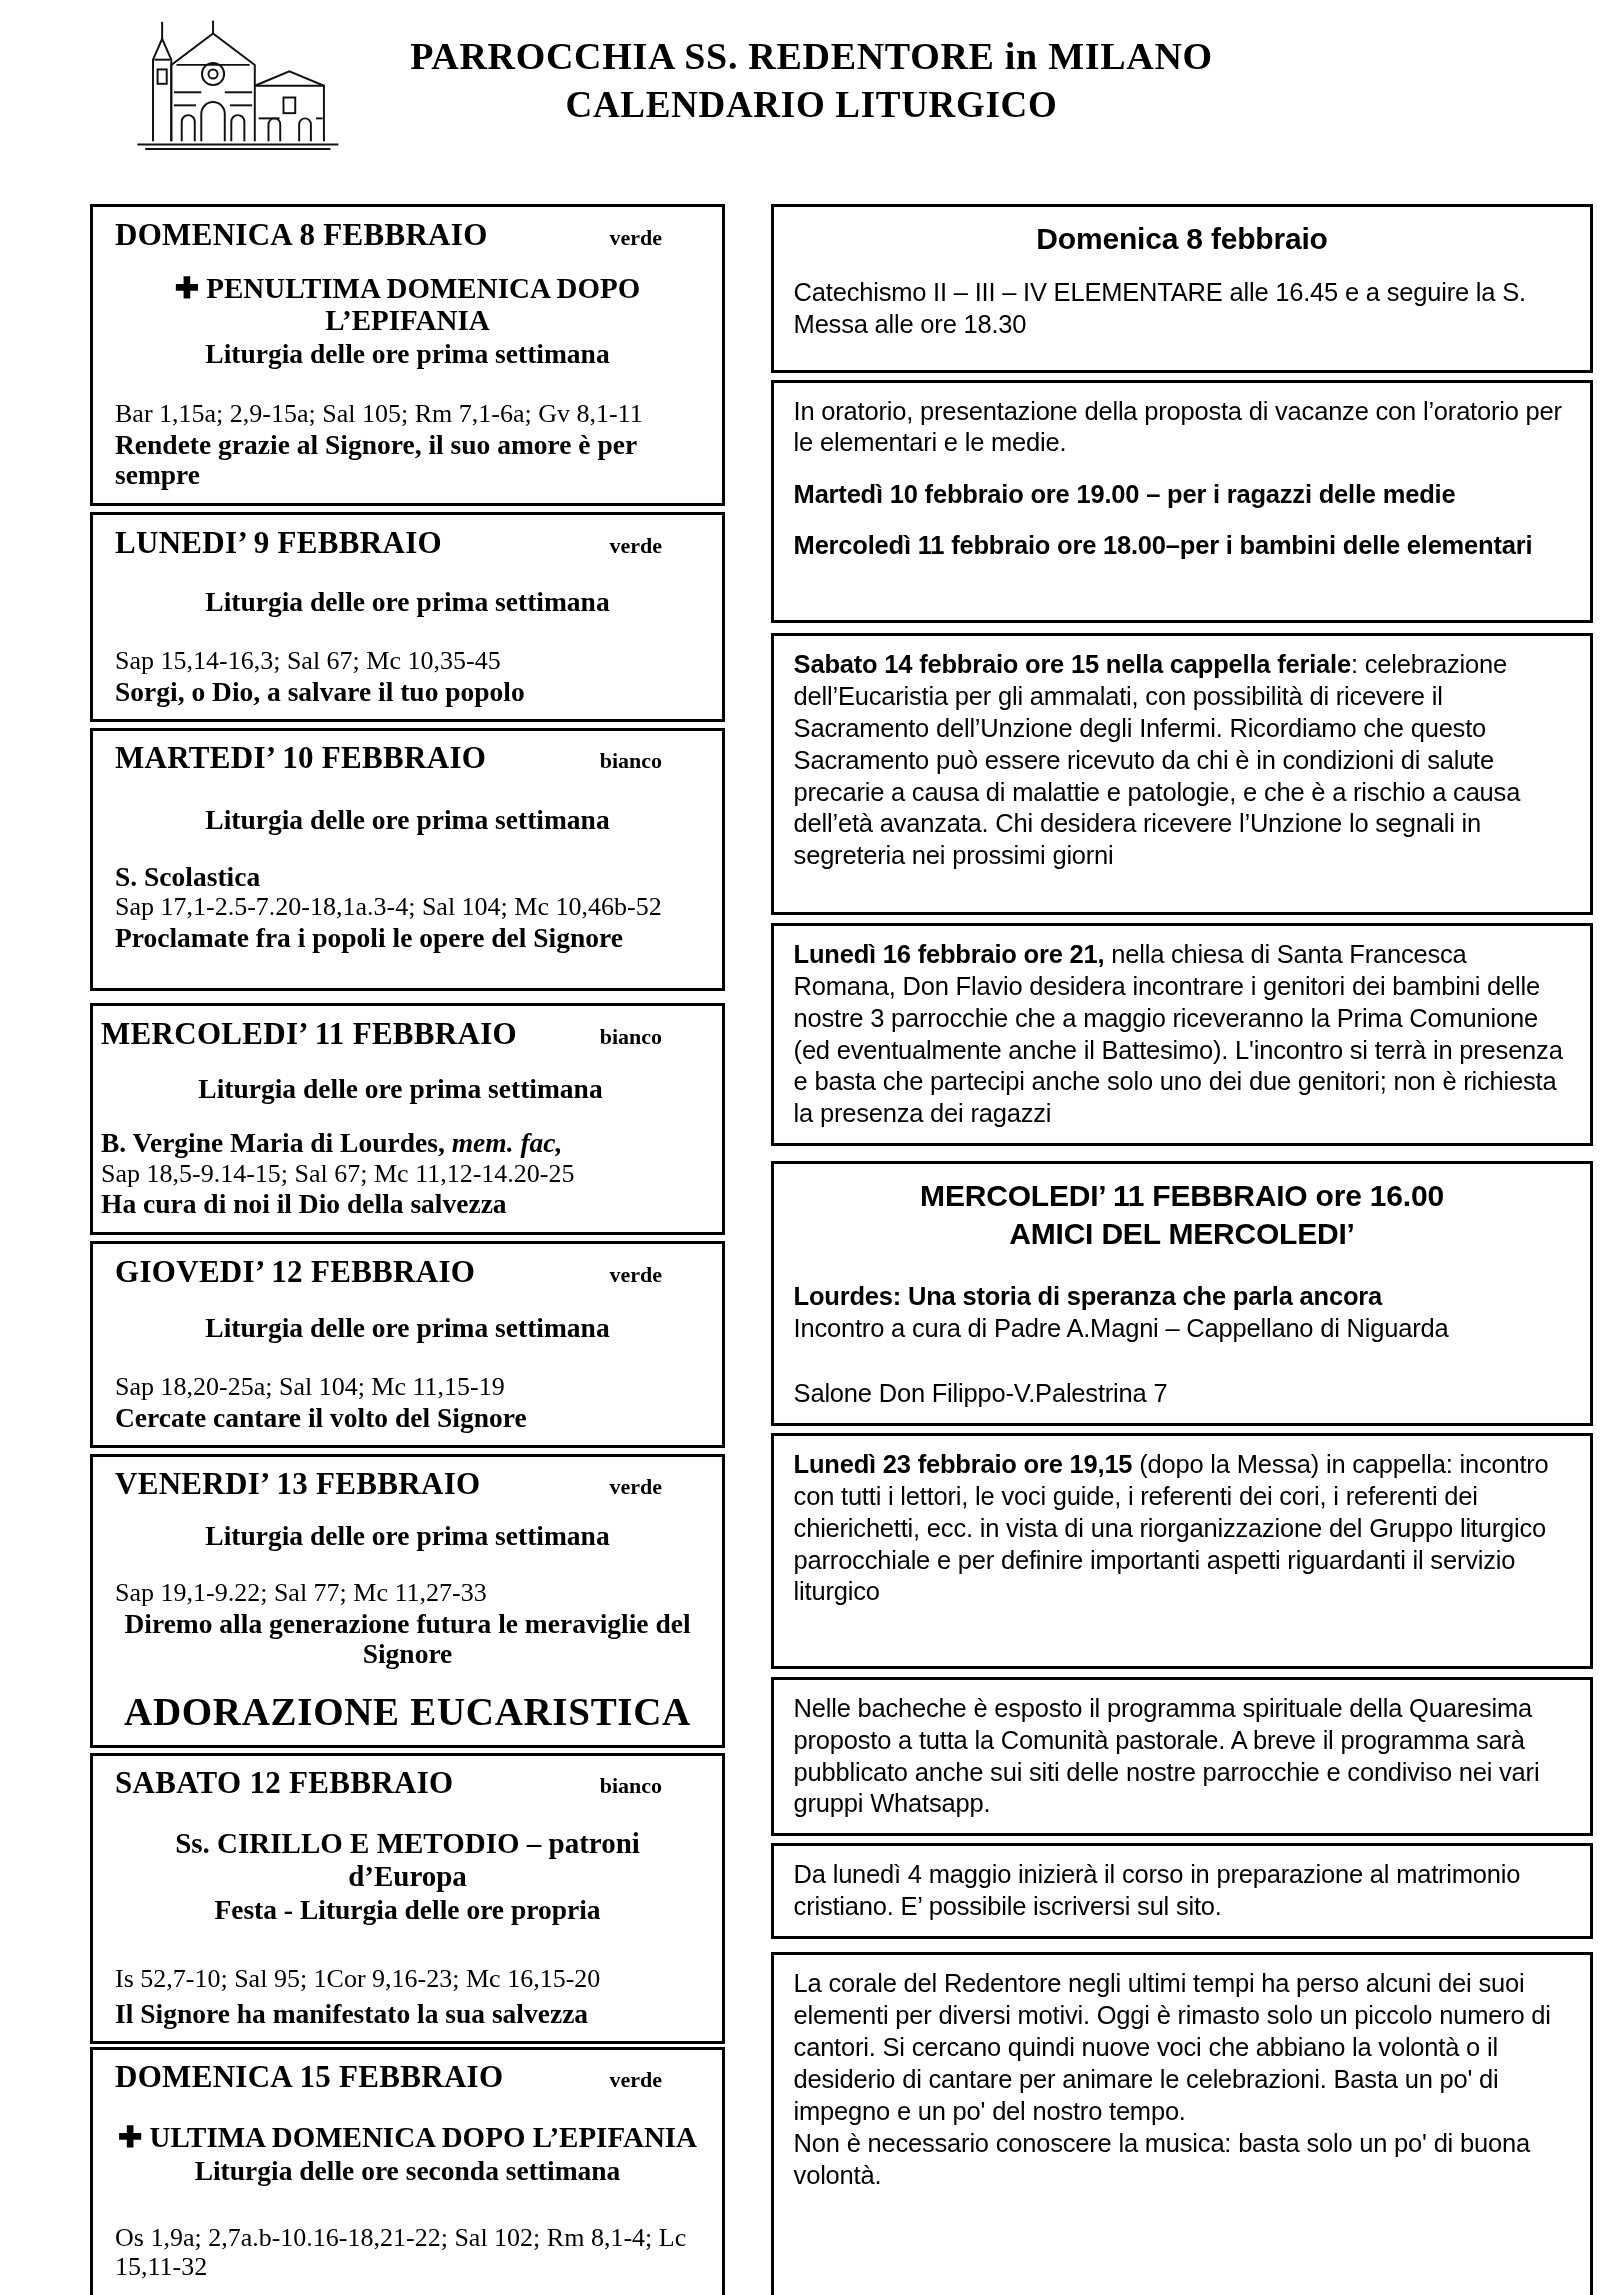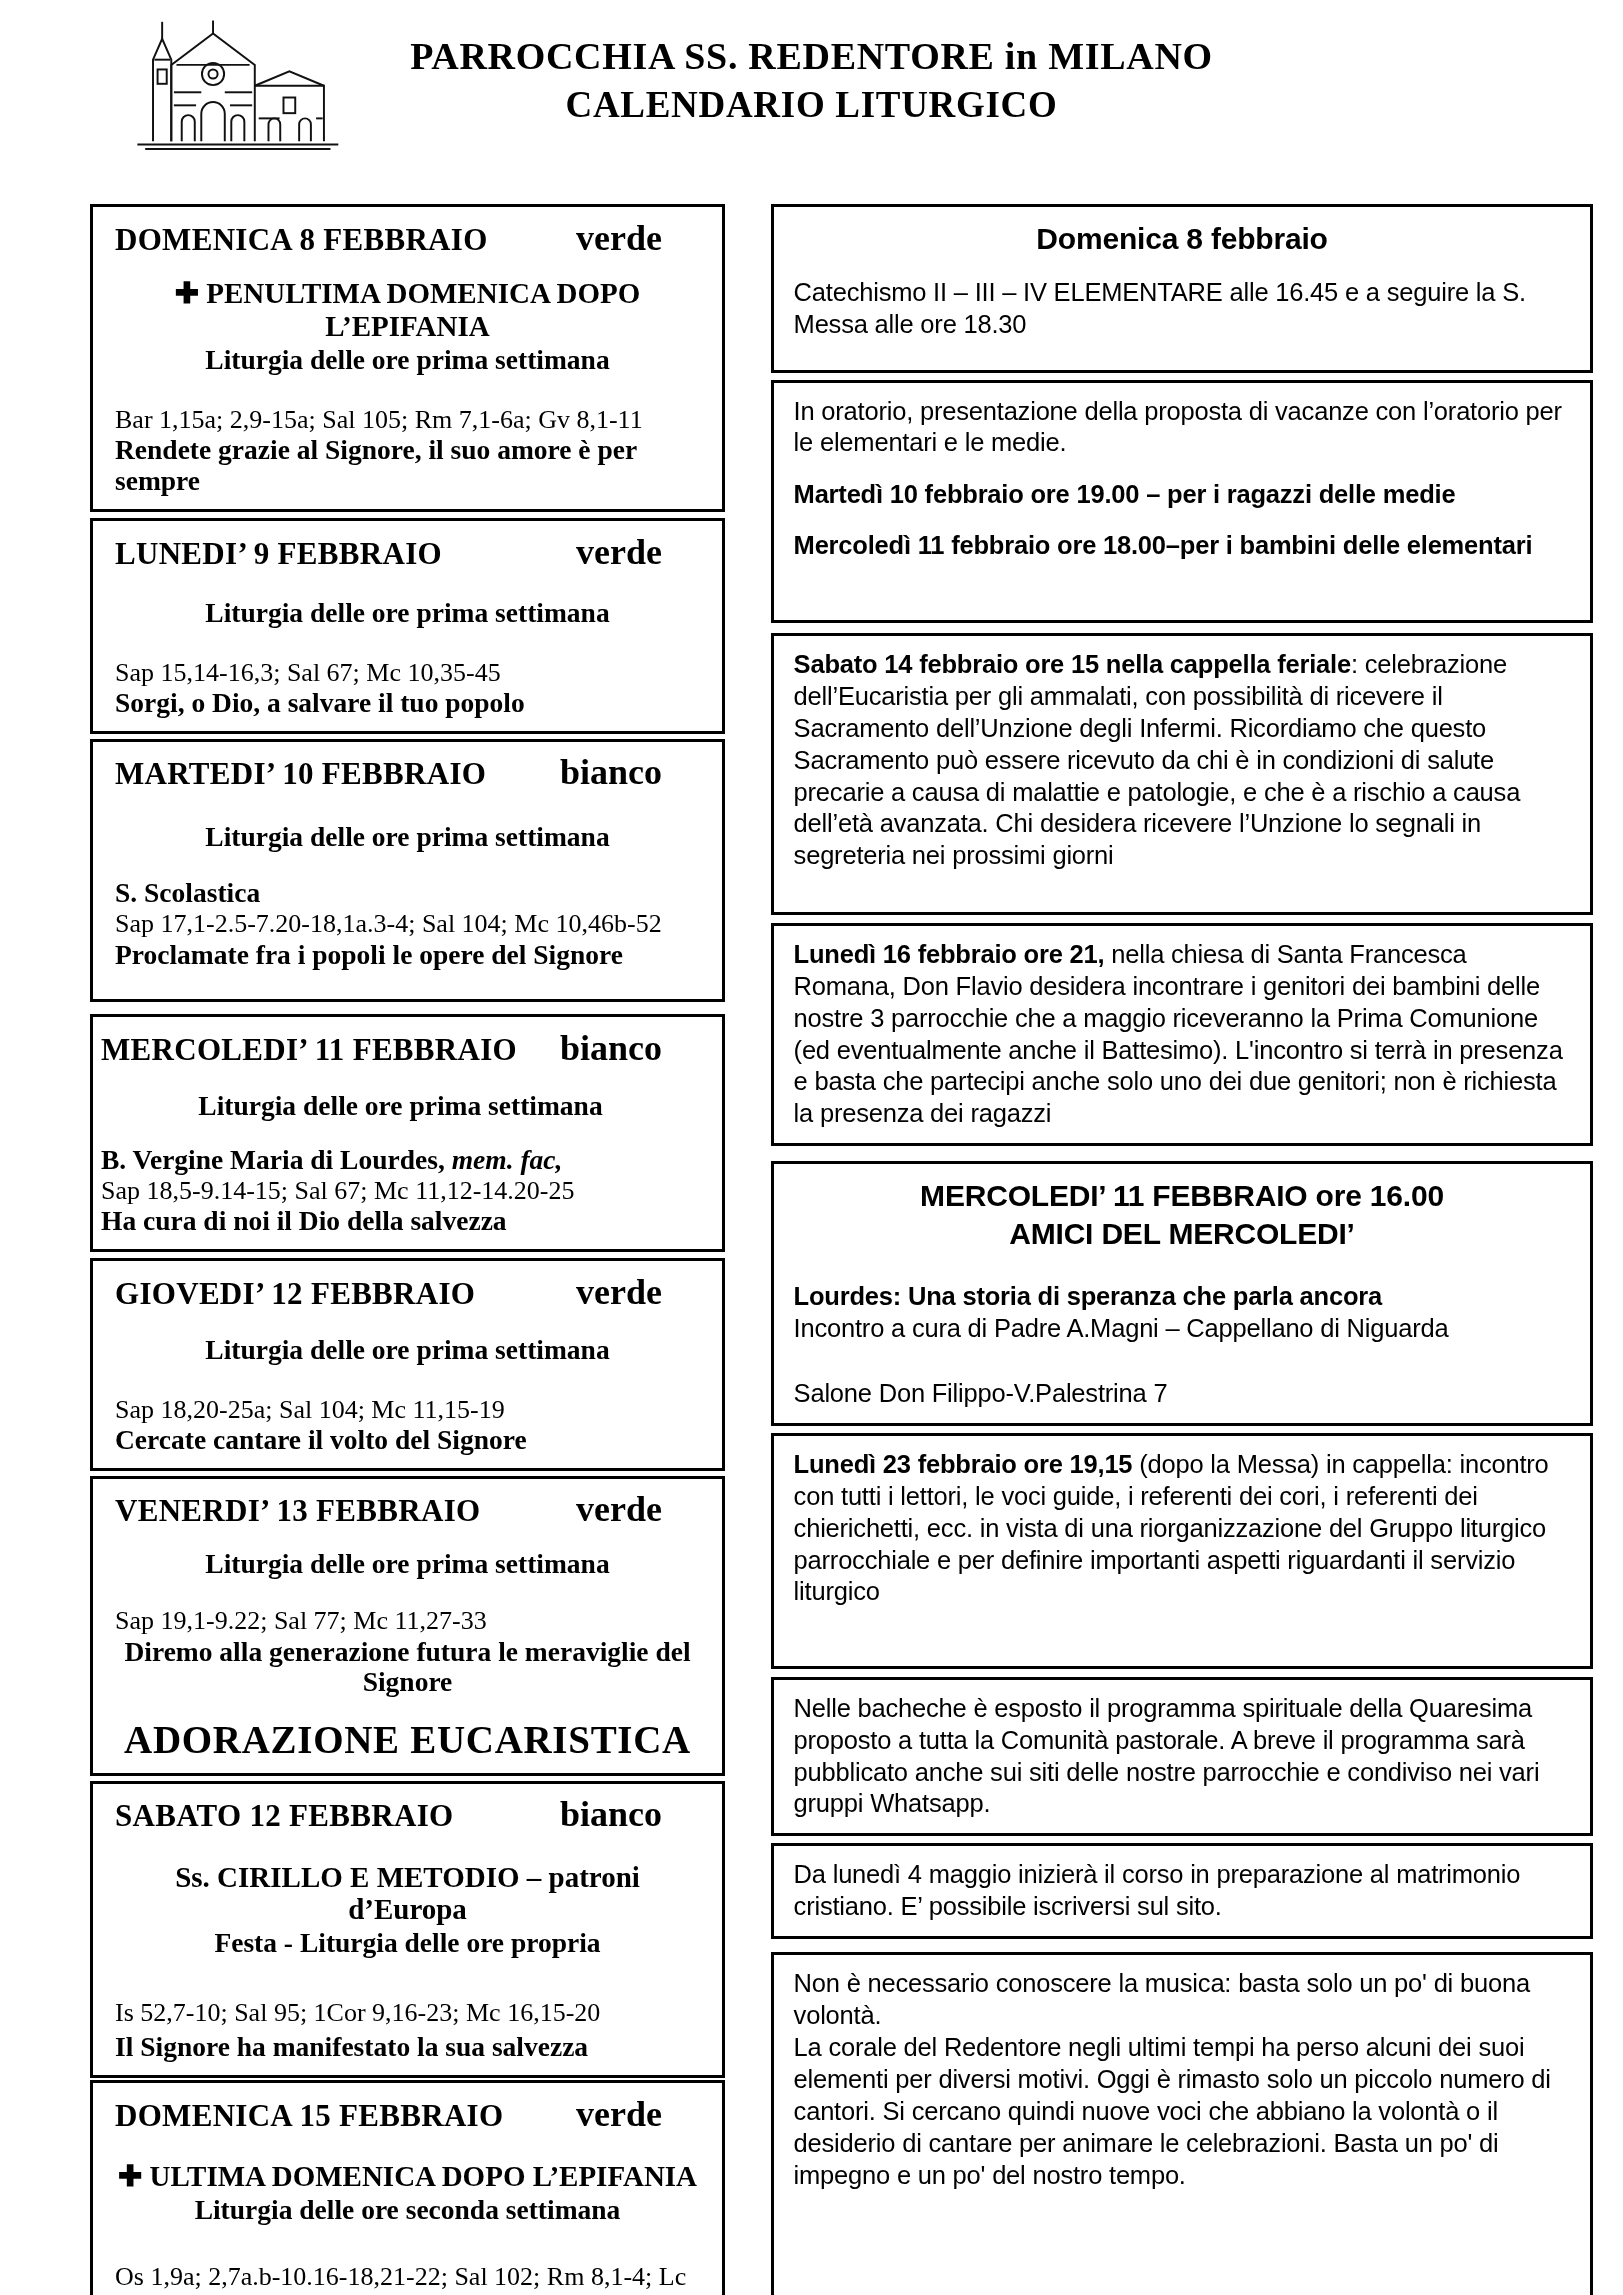--- a/index.html
+++ b/index.html
@@ -32,21 +32,21 @@
   
   .lbox {
     border:3.3px solid #000;
     background:#fff;
     padding:10.5px 22px 11.8px 22px;
     line-height:1.12;
     font-family:"Liberation Serif", serif;
   }
   .day-head { display:flex; align-items:baseline; }
   .day-title { font-size:31px; font-weight:700; letter-spacing:0.3px; }
-  .day-color { font-size:36px; font-weight:700; margin-left:auto; margin-right:38px; }
+  .day-color { font-size:22px; font-weight:700; margin-left:auto; margin-right:38px; }
   .feast     { font-size:29px; font-weight:700; text-align:center; }
   .liturgy   { font-size:27.5px; font-weight:700; text-align:center; }
   .saint     { font-size:27.5px; font-weight:700; text-align:left; }
   .readings  { font-size:26px; font-weight:400; text-align:left; }
   .response  { font-size:27.5px; font-weight:700; text-align:left; }
   .adoration { font-size:39px; font-weight:700; text-align:center; letter-spacing:0.7px; }
 
   
   .rbox {
     border:3.9px solid #000;
@@ -211,17 +211,17 @@
     <div class="rbox" style="min-height: 236px; margin-bottom: 7.9px;">
       <p class="rbody"><span class="b ">Lunedì 23 febbraio ore 19,15</span><span> (dopo la Messa) in cappella: incontro con tutti i lettori, le voci guide, i referenti dei cori, i referenti dei chierichetti, ecc. in vista di una riorganizzazione del Gruppo liturgico parrocchiale e per definire importanti aspetti riguardanti il servizio liturgico</span></p>
     </div>
     <div class="rbox" style="min-height: 147px; margin-bottom: 6.5px;">
       <p class="rbody"><span>Nelle bacheche è esposto il programma spirituale della Quaresima proposto a tutta la Comunità pastorale. A breve il programma sarà pubblicato anche sui siti delle nostre parrocchie e condiviso nei vari gruppi Whatsapp.</span></p>
     </div>
     <div class="rbox" style="min-height: 90px; margin-bottom: 13.7px;">
       <p class="rbody"><span>Da lunedì 4 maggio inizierà il corso in preparazione al matrimonio cristiano. E’ possibile iscriversi sul sito.</span></p>
     </div>
     <div class="rbox" style="min-height: 347px; margin-bottom: 0px;">
+      <p class="rbody"><span>La corale del Redentore negli ultimi tempi ha perso alcuni dei suoi elementi per diversi motivi. Oggi è rimasto solo un piccolo numero di cantori. Si cercano quindi nuove voci che abbiano la volontà o il desiderio di cantare per animare le celebrazioni. Basta un po' di impegno e un po' del nostro tempo.</span></p>
       <p class="rbody"><span>Non è necessario conoscere la musica: basta solo un po' di buona volontà.</span></p>
-      <p class="rbody"><span>La corale del Redentore negli ultimi tempi ha perso alcuni dei suoi elementi per diversi motivi. Oggi è rimasto solo un piccolo numero di cantori. Si cercano quindi nuove voci che abbiano la volontà o il desiderio di cantare per animare le celebrazioni. Basta un po' di impegno e un po' del nostro tempo.</span></p>
     </div>
   </div>
 
 
 </body></html>

